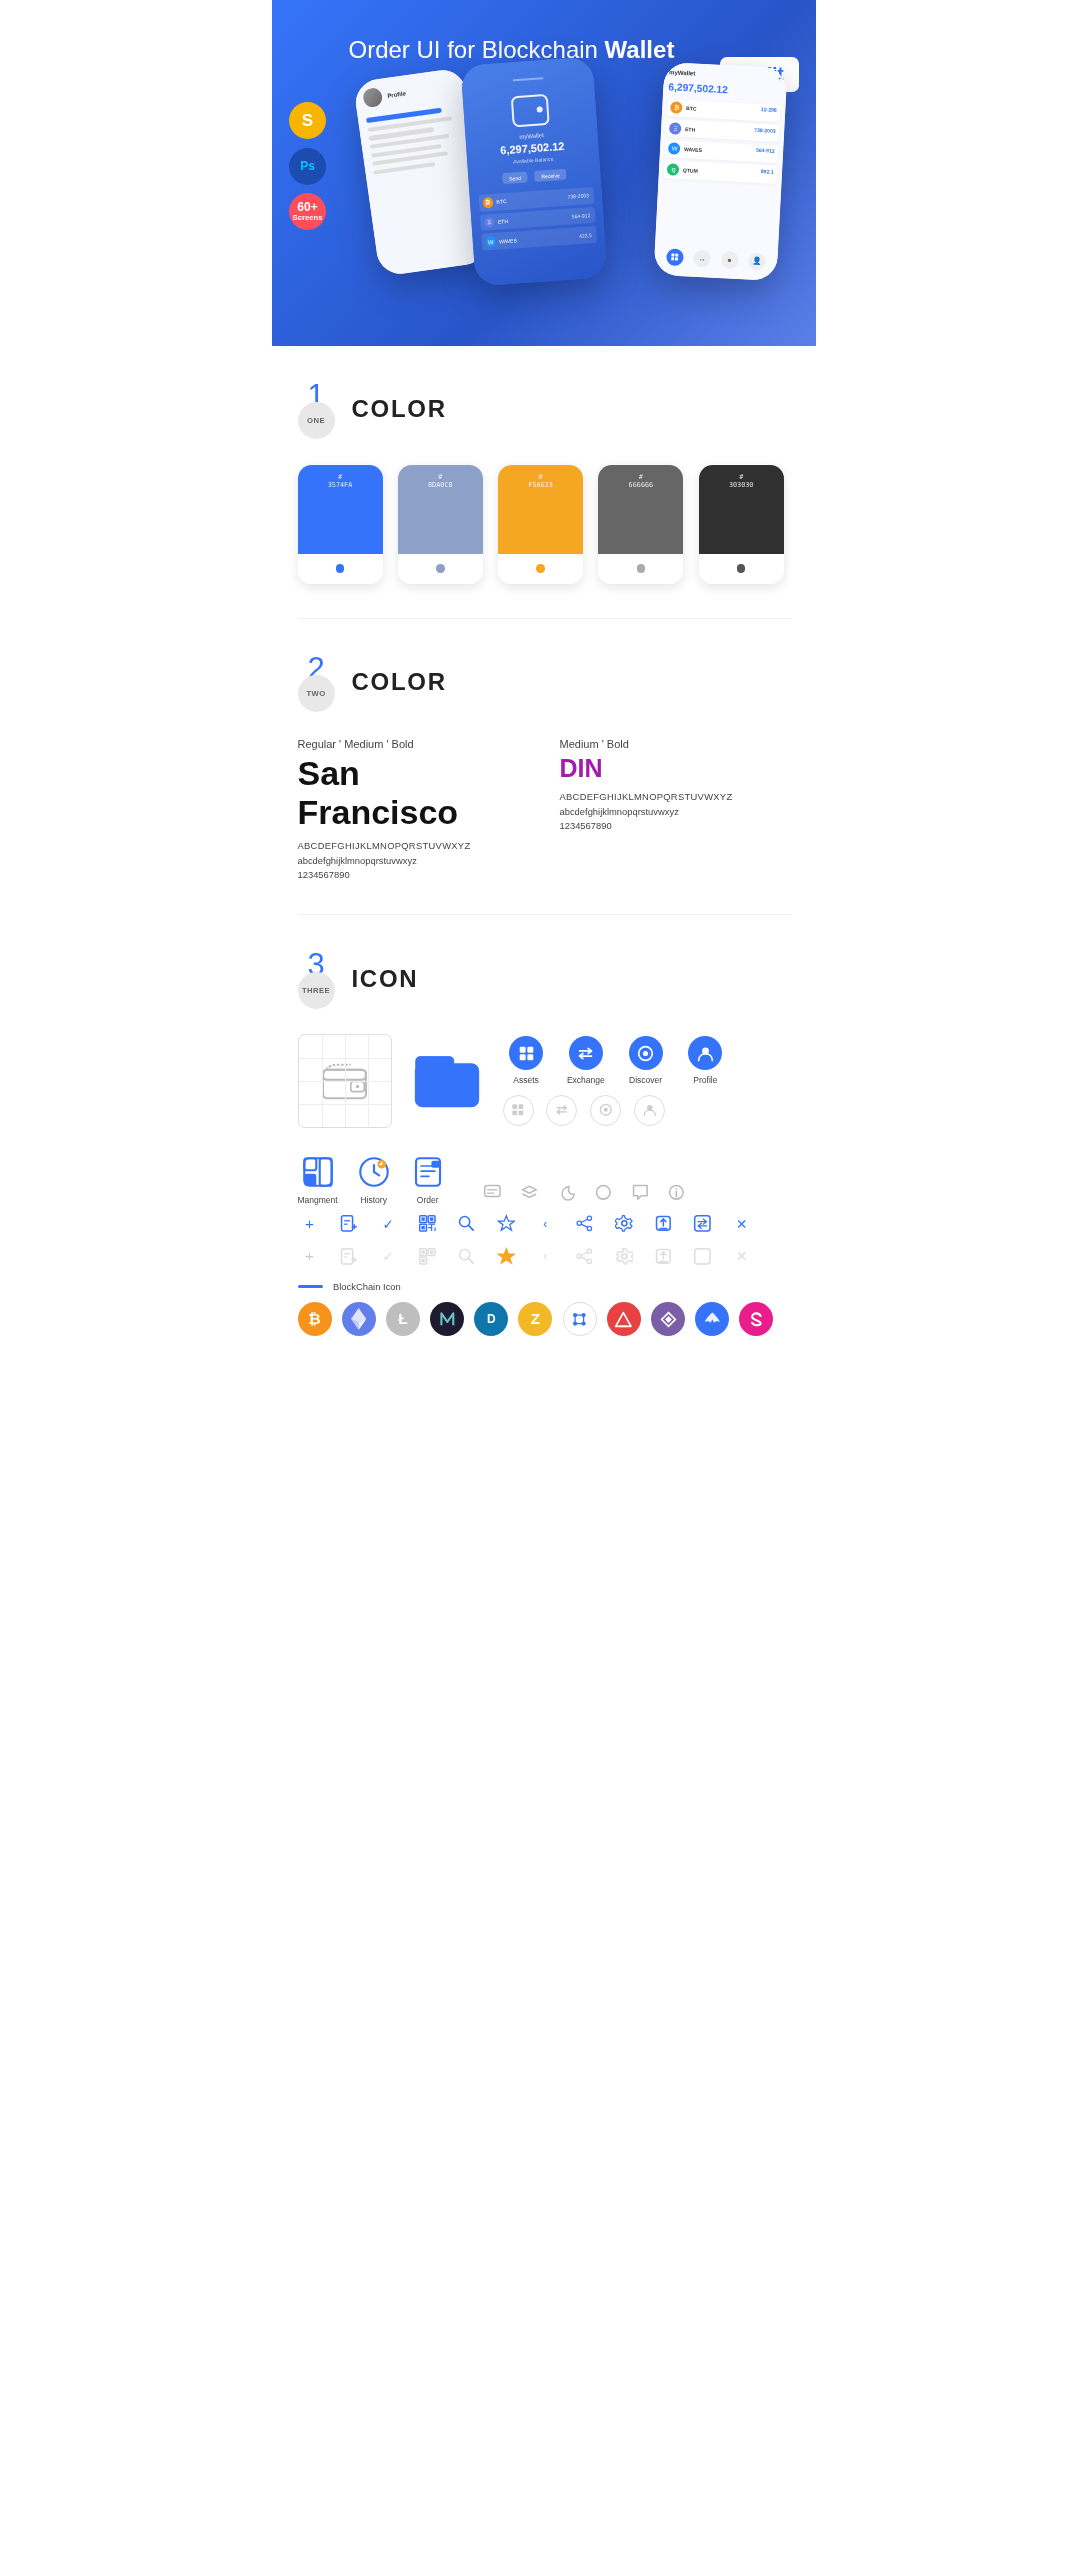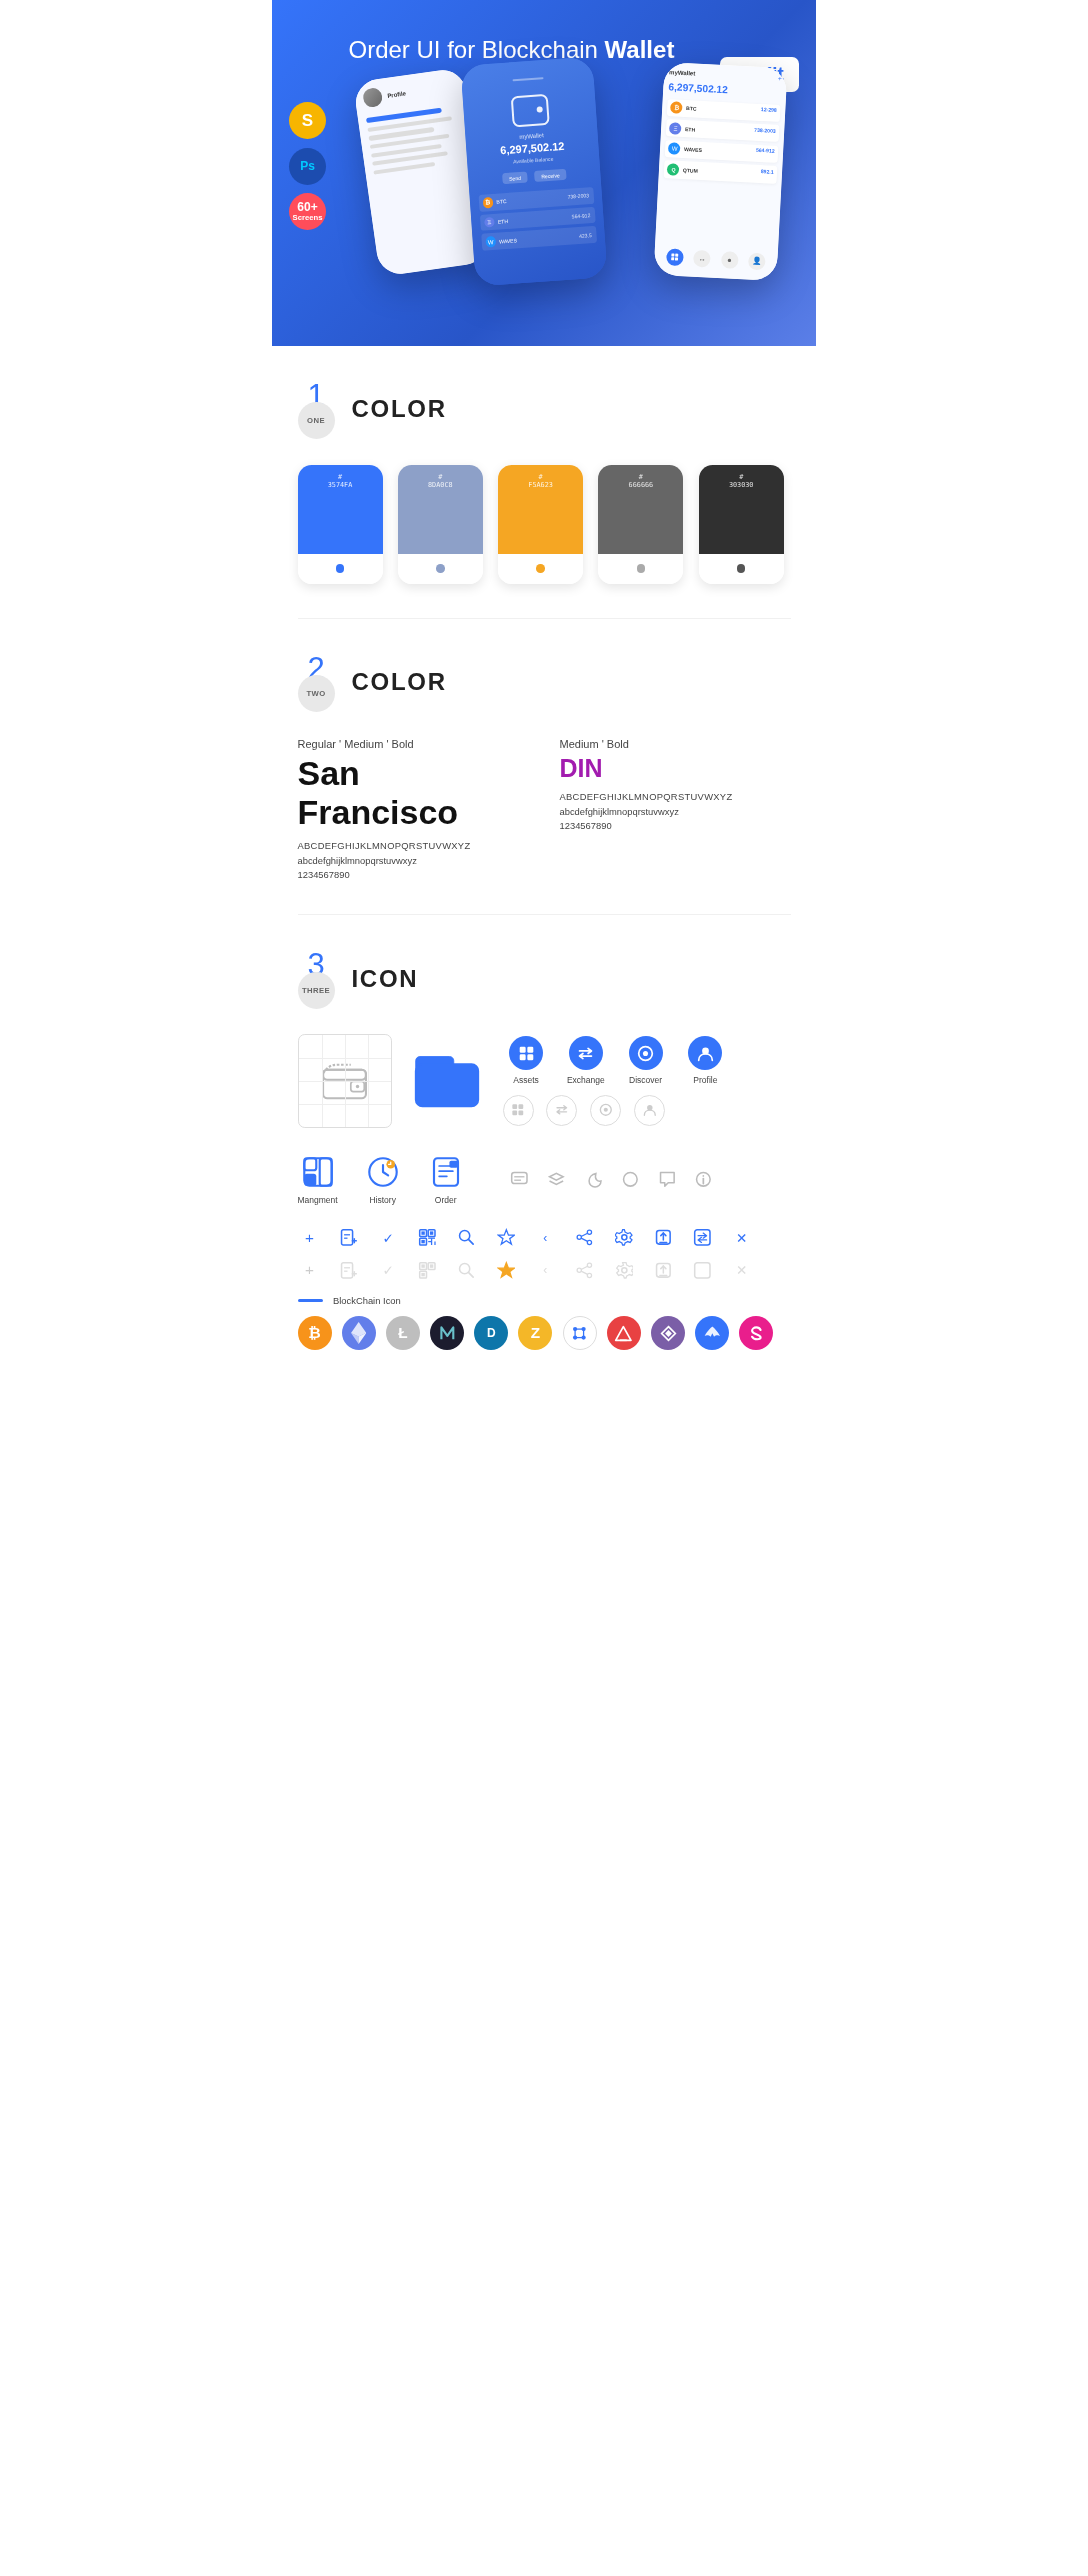--- a/index.html
+++ b/index.html
@@ -579,21 +579,21 @@
         <div style="width:31px;height:31px;border-radius:50%;border:1.7px solid #ddd;display:flex;align-items:center;justify-content:center;">
           <svg width="13.6" height="13.6" viewBox="0 0 20 20">
             <circle cx="10" cy="7" r="4" fill="#ccc"></circle>
             <path d="M2 18 C2 13.5 5.5 10.5 10 10.5 C14.5 10.5 18 13.5 18 18" stroke="#ccc" stroke-width="2" fill="none" stroke-linecap="round"></path>
           </svg>
         </div>
       </div>
     </div>
   </div>
 
-  <div style="display:flex;gap:27px;align-items:center;margin-bottom:21px;">
+  <div style="display:flex;gap:18px;align-items:flex-end;margin-bottom:7px;">
 
     <div class="icon-bottom-item">
       <svg width="36" height="36" viewBox="0 0 42 42" fill="none">
         <rect x="5" y="5" width="32" height="32" rx="6" stroke="#3574FA" stroke-width="2.5" fill="none"></rect>
         <rect x="5" y="5" width="14" height="14" rx="3" stroke="#3574FA" stroke-width="2.5" fill="none"></rect>
         <rect x="5" y="23" width="14" height="14" rx="3" fill="#3574FA"></rect>
         <rect x="23" y="5" width="14" height="32" rx="3" stroke="#3574FA" stroke-width="2.5" fill="none"></rect>
       </svg>
       <span class="icon-bottom-label">Mangment</span>
     </div>

